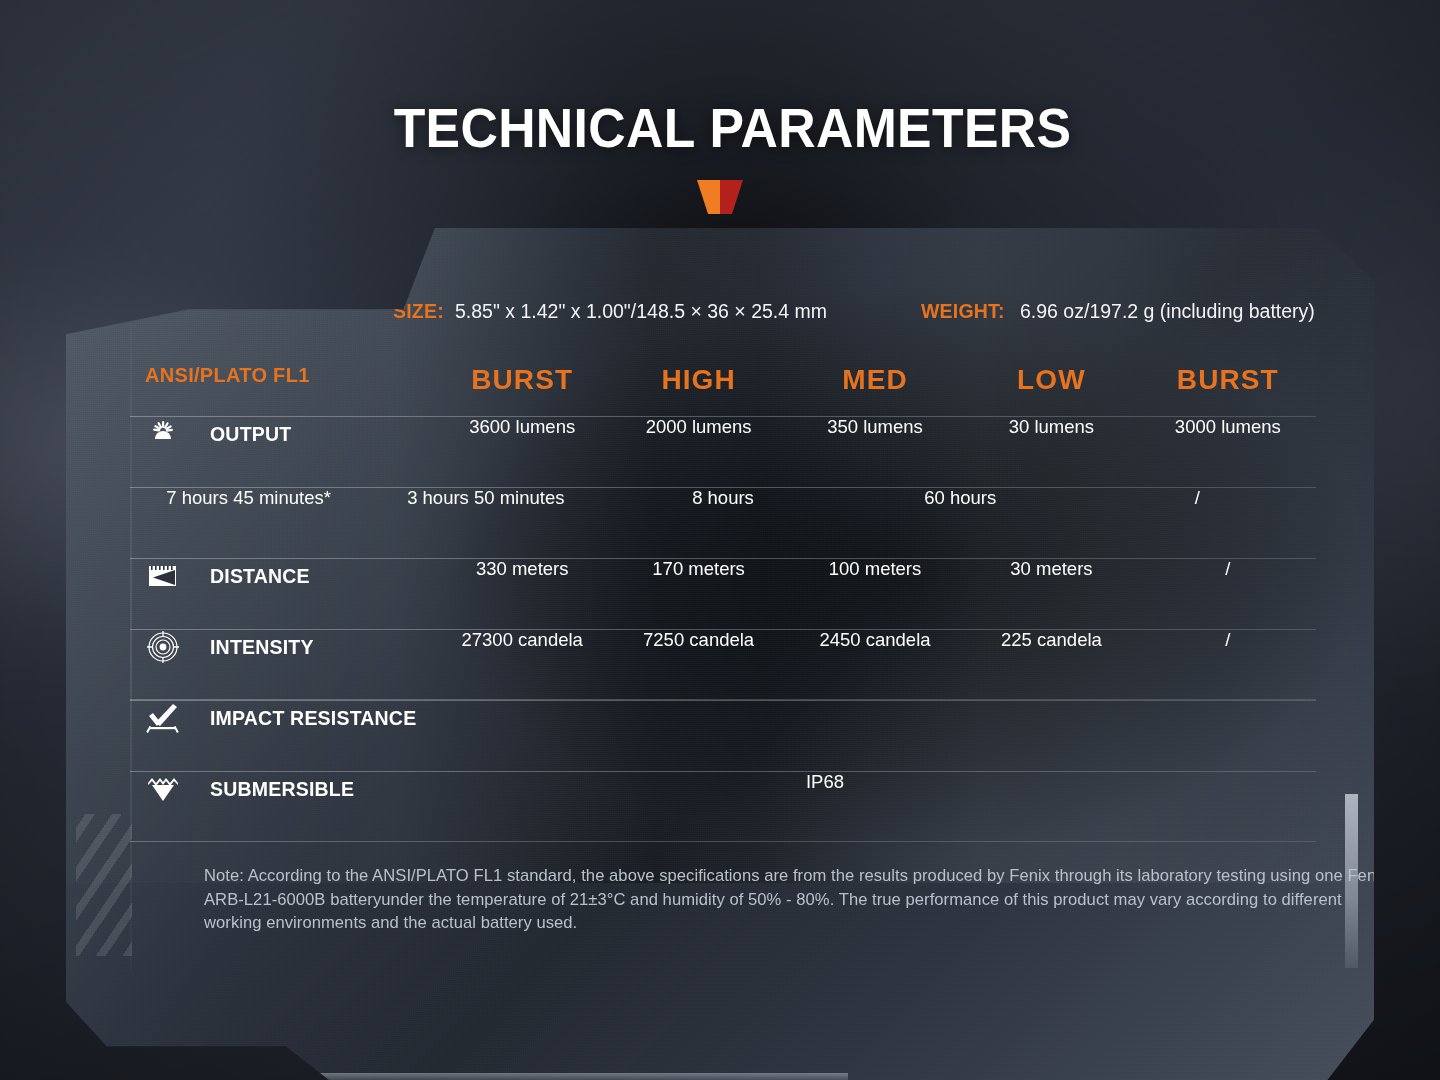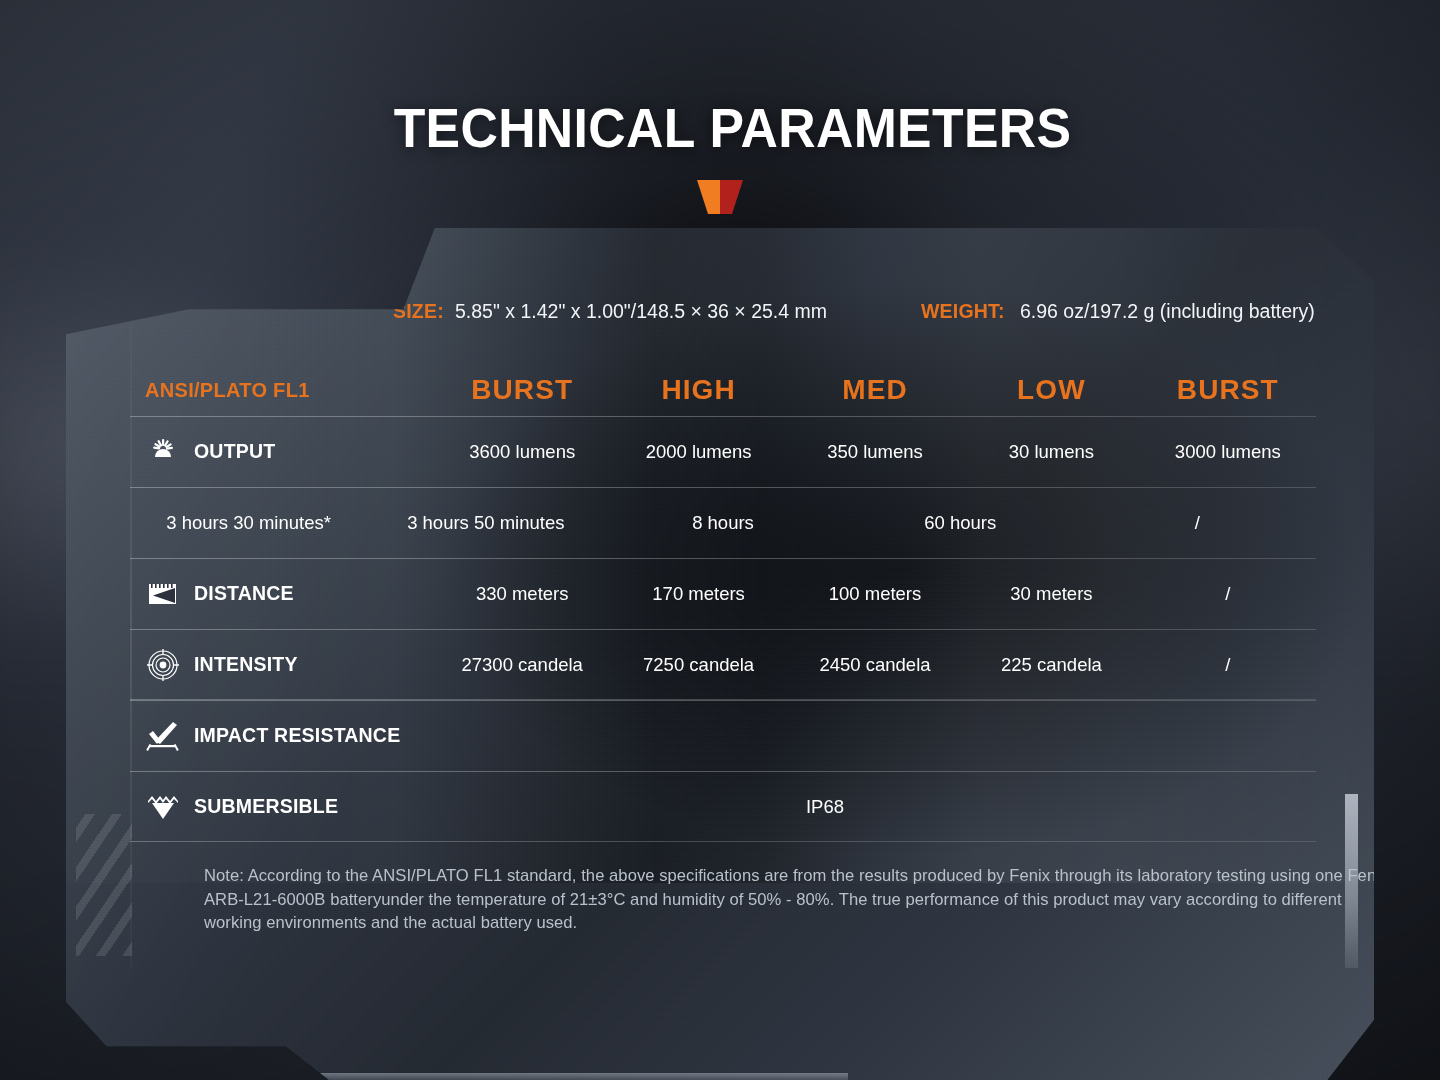--- a/index.html
+++ b/index.html
@@ -154,21 +154,21 @@
   .wt-lab { position:absolute; left:835px;margin-left:20px; }
   .wt-val { position:absolute; left:954px; color:#f2f4f7; }
 
   
   .table {
     position:absolute;
     left:64px; top:136px;
     width:1186px;
   }
   .row {
-    display:flex; align-items:center;
+    display:flex; align-items:flex-start;
     position:relative;
     height:71px;
   }
   .row.hdr { height:52px; }
   .row + .row::before {
     content:"";
     position:absolute; left:0; top:0; width:100%; height:1px;
     background:linear-gradient(90deg, rgba(255,255,255,.30) 0%, rgba(255,255,255,.26) 55%, rgba(255,255,255,.16) 100%);
   }
   .row.last-line::after {
@@ -198,21 +198,21 @@
   }
 
   .ico {
     width:36px; height:36px;
     margin-right:13px;
     display:flex; align-items:center; justify-content:center;
     flex:0 0 36px;
   }
   .rlabel {
     color:#ffffff; font-weight:bold;
-    font-size:19.5px; letter-spacing:.2px;
+    font-size:19.5px; letter-spacing:.2px;margin-left:16px;
   }
   .span-val {
     flex:1 1 0; text-align:center;
     color:#ffffff; font-size:18.5px;
     padding-right:100px;
   }
 
   
   .note {
     position:absolute;
@@ -292,21 +292,21 @@
           <span class="rlabel">OUTPUT</span>
         </div>
         <div class="c-val">3600 lumens</div>
         <div class="c-val">2000 lumens</div>
         <div class="c-val">350 lumens</div>
         <div class="c-val">30 lumens</div>
         <div class="c-val">3000 lumens</div>
       </div>
 
       <div class="row">
-        <div class="c-val">3 hours 30 minutes*</div>
+        <div class="c-val">7 hours 45 minutes*</div>
         <div class="c-val">3 hours 50 minutes</div>
         <div class="c-val">8 hours</div>
         <div class="c-val">60 hours</div>
         <div class="c-val">/</div>
       </div>
 
       <div class="row">
         <div class="c-label">
           <span class="ico">
             <svg width="34" height="30" viewBox="0 0 34 30">

